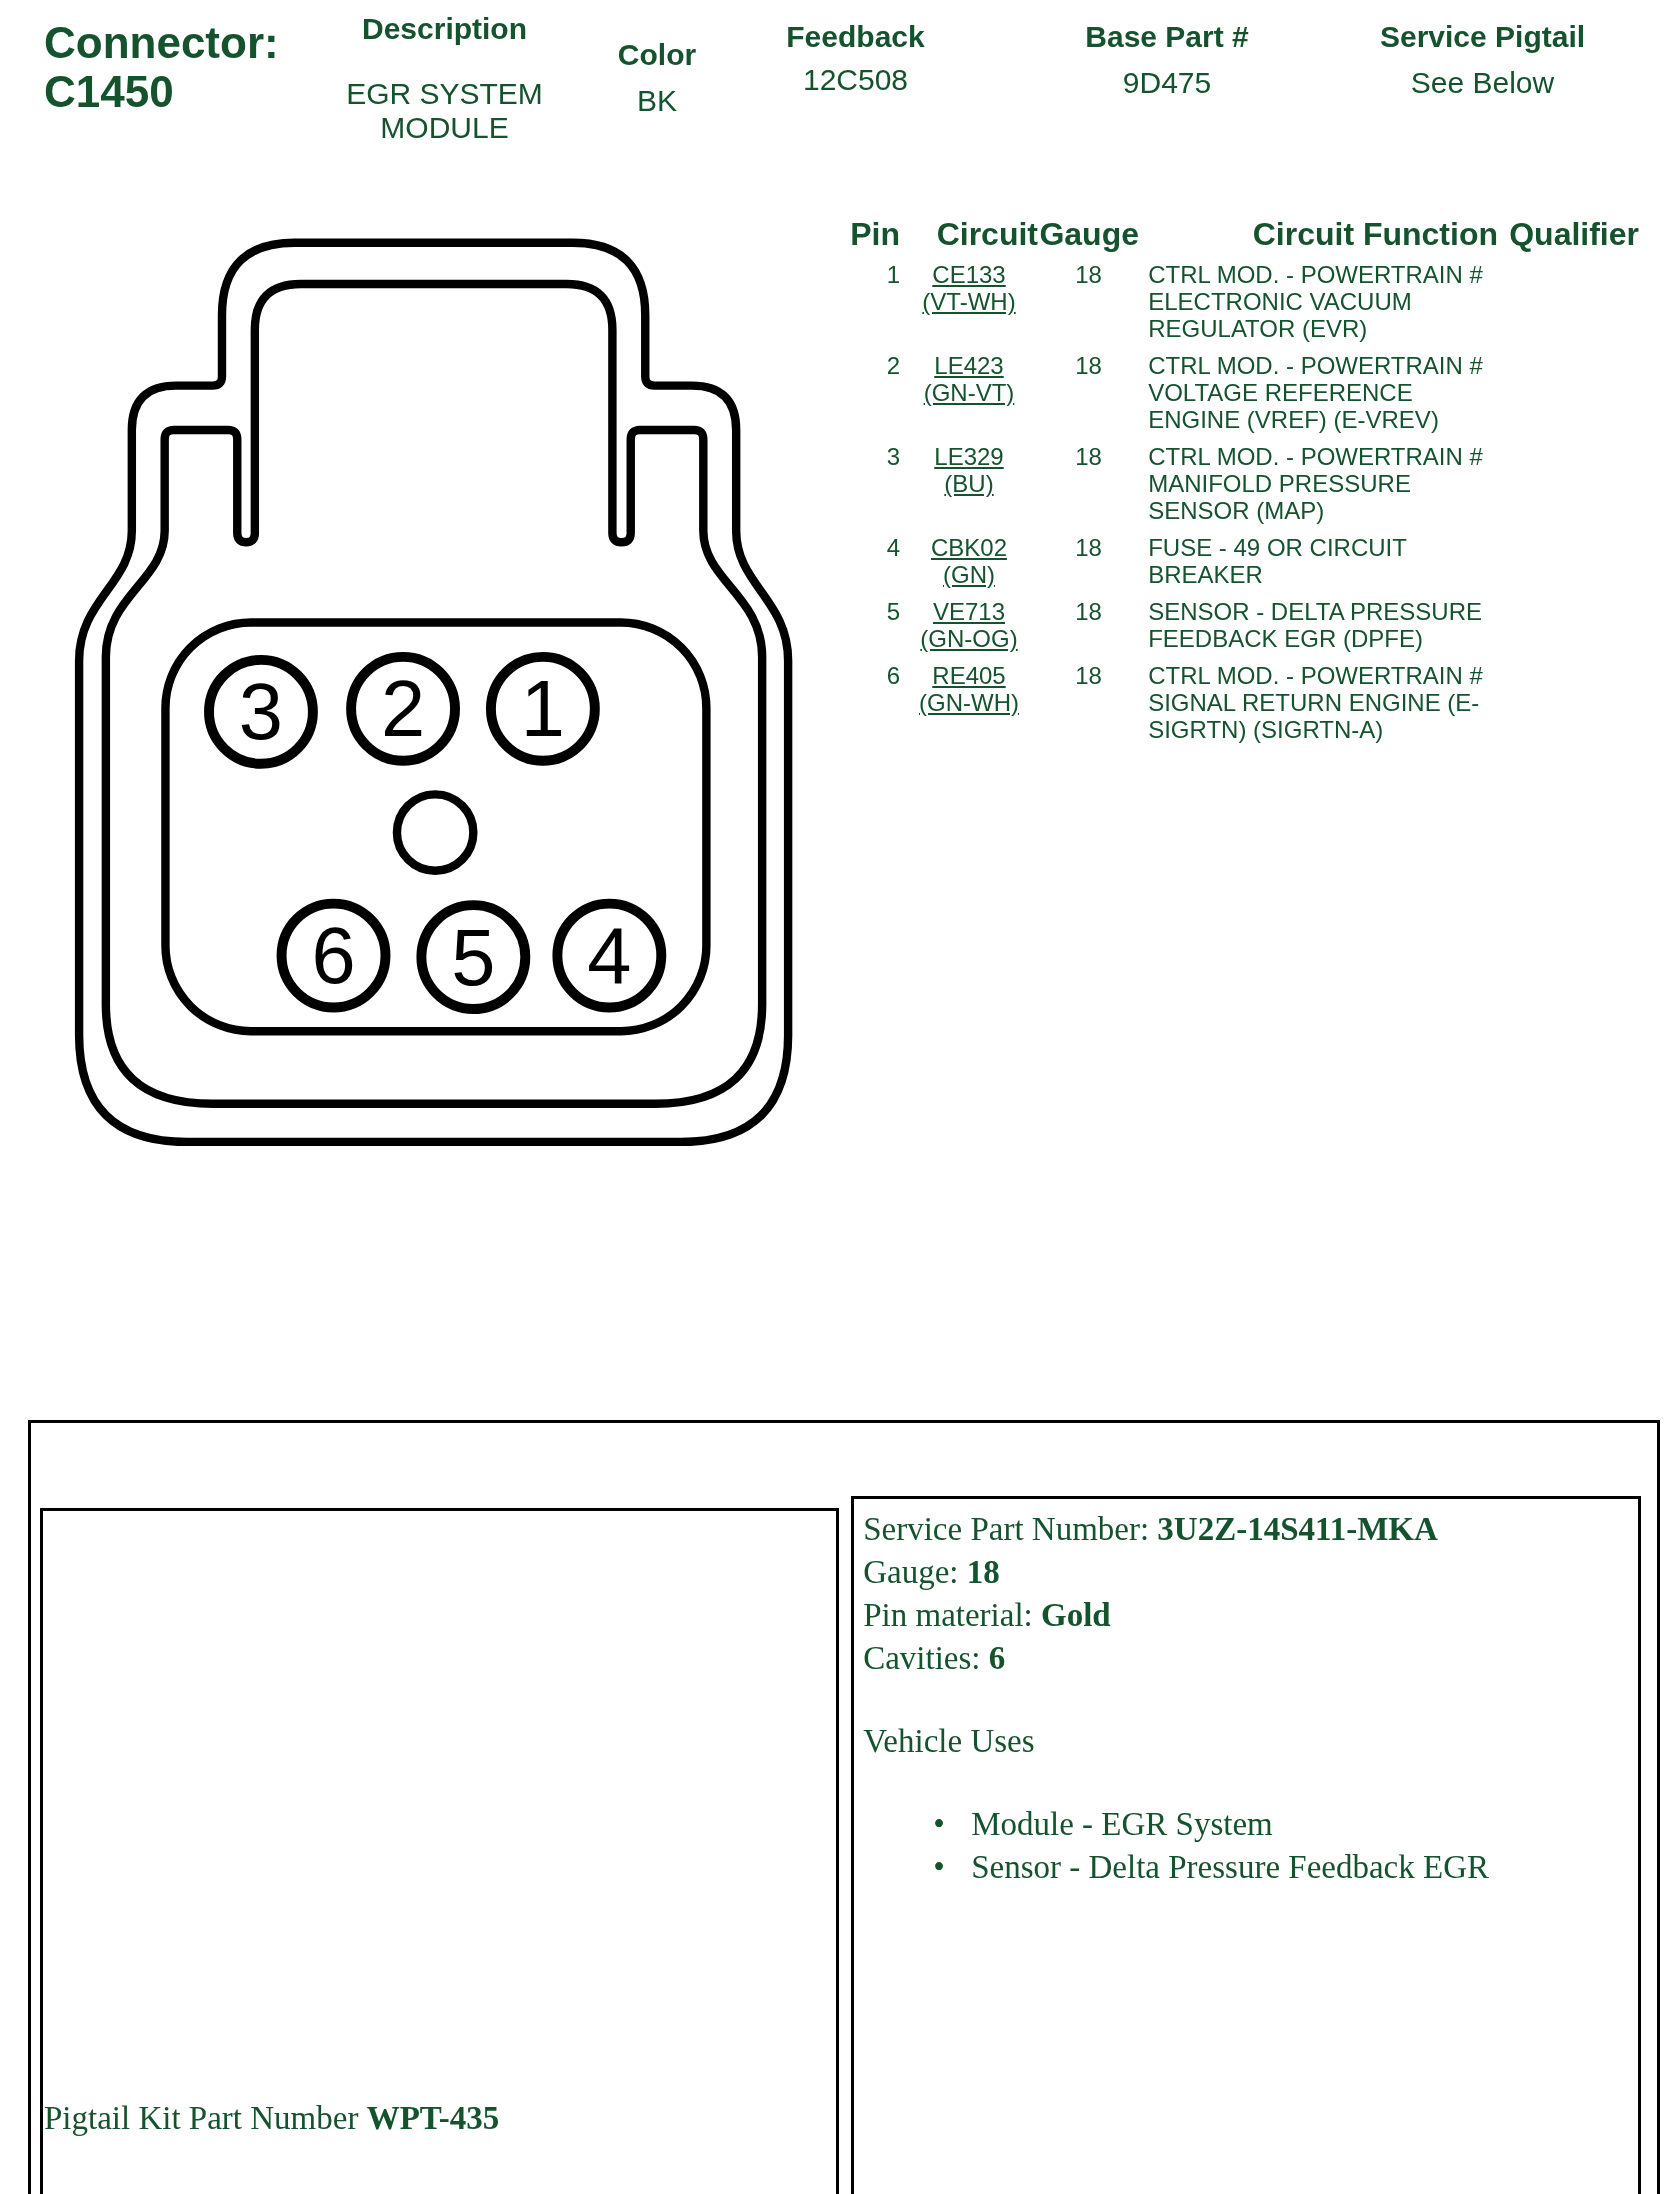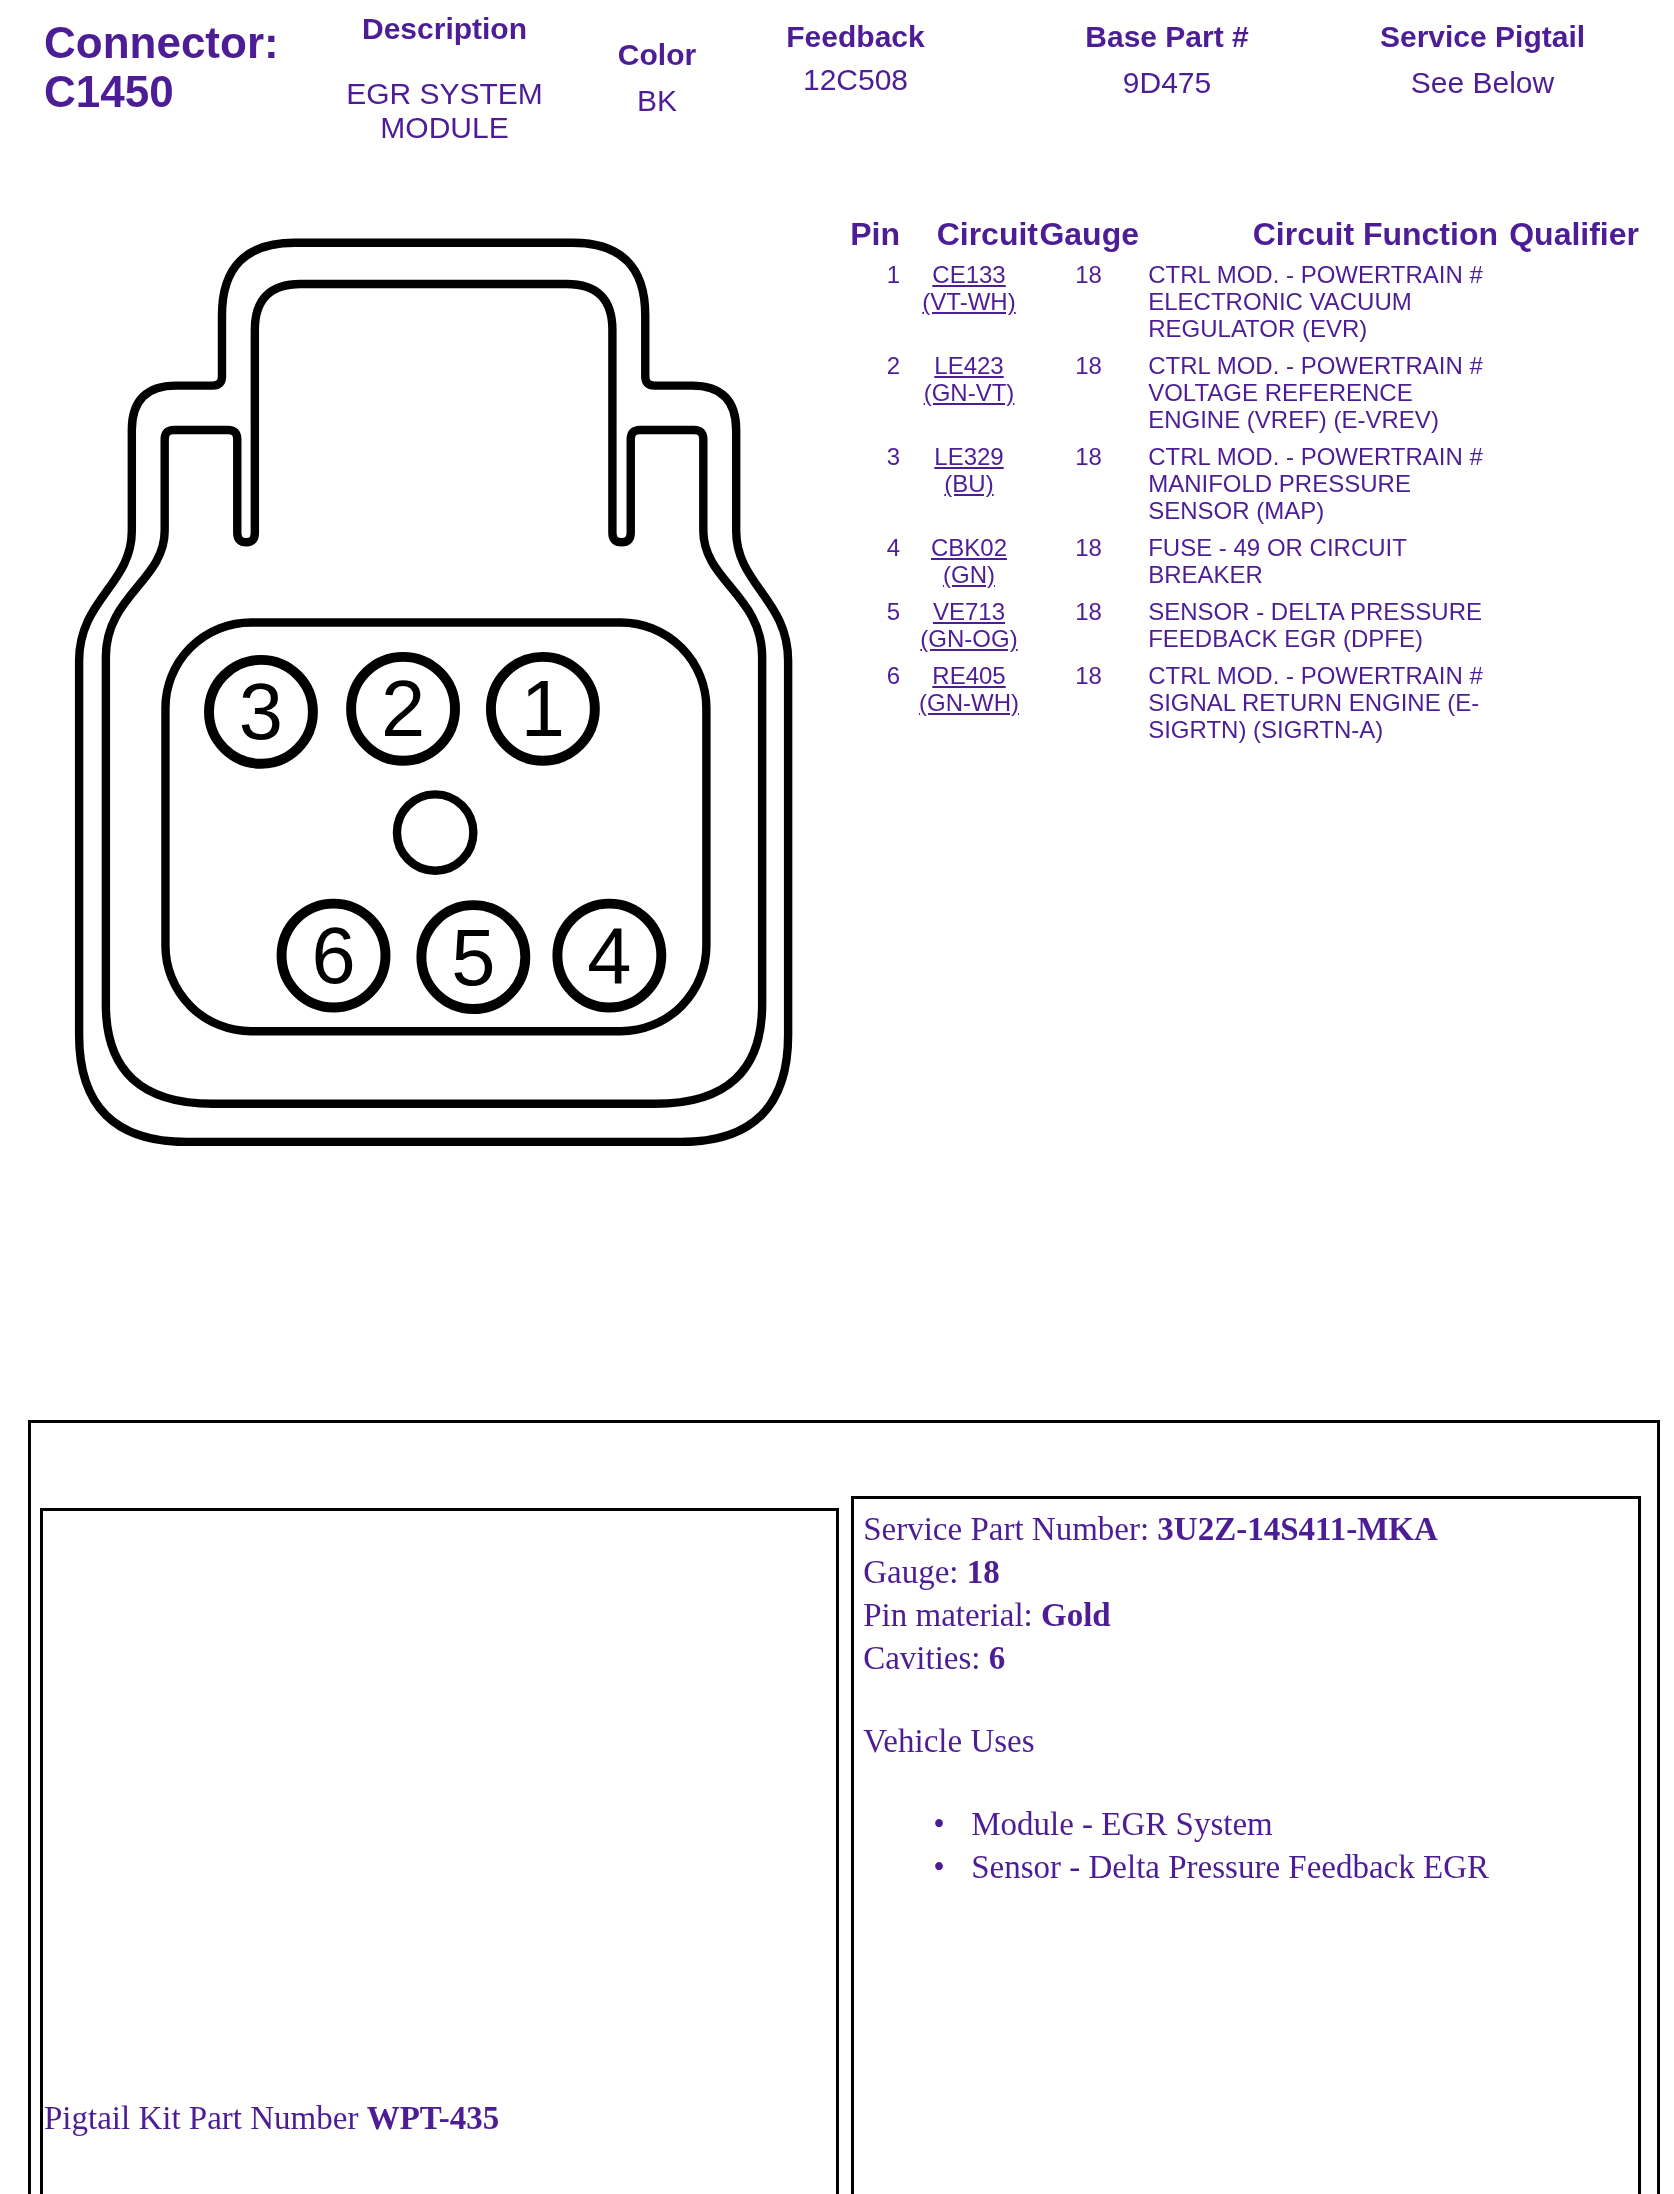--- a/index.html
+++ b/index.html
@@ -1,16 +1,16 @@
 <!DOCTYPE html>
 <html style="font-size:12.2px"><head>
 <meta charset="utf-8">
 <style>
   html,body{margin:0;padding:0;background:#ffffff;}
-  .page{position:relative;width:1675px;height:2194px;background:#fff;color:#4c1d95;overflow:hidden;
+  .page{position:relative;width:1675px;height:2194px;background:#fff;color:#14532d;overflow:hidden;
         font-family:"Liberation Sans",sans-serif;}
   .abs{position:absolute;}
 
   
   .conn-title{left:44px;top:18.3px;font-size:44px;font-weight:bold;line-height:49px;white-space:pre-line;}
   .hdr-col{text-align:center;}
   .hdr-label{font-size:30px;font-weight:bold;}
   .hdr-value{font-size:30px;white-space:pre-line;line-height:34px;}
   .col-desc{left:330px;top:12.2px;width:229px;}
   .col-desc .hdr-value{margin-top:31px;}

